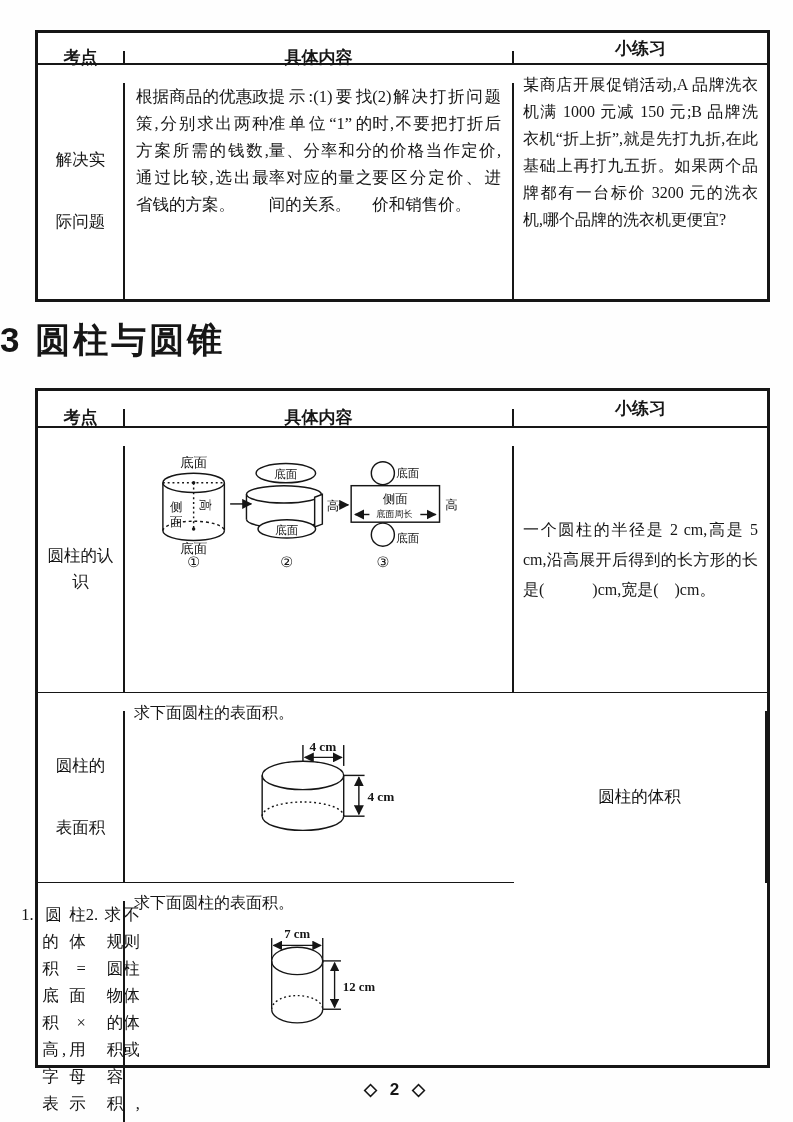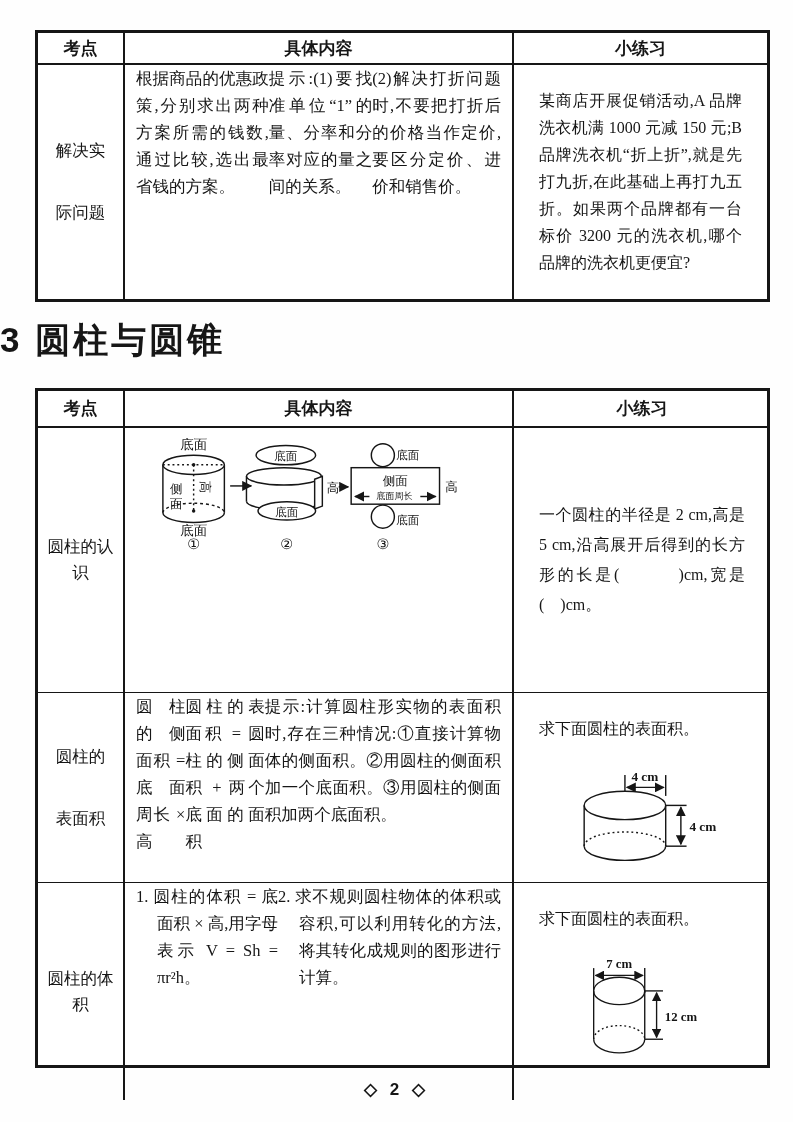--- a/index.html
+++ b/index.html
@@ -4,39 +4,39 @@
 <style>
   html,body { margin:0; padding:0; background:#ffffff; }
   .page {
     position:relative; width:793px; height:1122px; background:#fefefe;
     font-family:"Liberation Serif", serif; color:#161616; overflow:hidden;
   }
   .tbl { position:absolute; display:grid; border:3px solid #161616; background:#fff; box-sizing:border-box; }
   .tbl1 { left:35px; top:30px;  width:735px; height:272px; grid-template-columns:87px 389px 1fr; grid-template-rows:32px 1fr; }
   .tbl2 { left:35px; top:388px; width:735px; height:680px; grid-template-columns:87px 389px 1fr; grid-template-rows:37px 265px 190px 1fr; }
   .cell { box-sizing:border-box; }
-  .vline { border-right:2px solid #161616; }
+  .vline { border-right:2px solid #161616;margin-top:18px; }
   .hline { border-bottom:1.6px solid #161616; }
   .hdr {
     display:flex; align-items:center; justify-content:center;
     font-family:"Liberation Sans", sans-serif; font-weight:bold; font-size:17px;
     border-bottom:2.2px solid #161616;
   }
   .topic {
     display:flex; flex-direction:column; align-items:center; justify-content:center;
     font-size:16.5px; line-height:26px; text-align:center; padding:12px 4px;gap:36px;
   }
   .content {
     display:flex; flex-direction:row; justify-content:center;
     font-size:16.5px; line-height:27px; text-align:justify; padding:0 11px;
   }
   .content p { margin:0; }
   .content.top { justify-content:flex-start; padding-top:6px; font-size:16px; line-height:26px; }
   .exercise { font-size:16px; line-height:27px; text-align:justify; padding:6px 9px; }
-  .exercise p { margin:16px; }
+  .exercise p { margin:0; }
   .exercise.vcenter { display:flex; flex-direction:column; justify-content:center; line-height:30px; padding:16px 9px; }
   .hang { padding-left:21px; text-indent:-21px; }
   .sec-title {
     position:absolute; left:0; top:317px; width:100%; text-align:left;
     font-family:"Liberation Sans", sans-serif; font-weight:bold; font-size:35px; letter-spacing:3px;
   }
   .footer {
     position:absolute; left:0; top:1079px; width:100%; text-align:center;
     font-family:"Liberation Sans", sans-serif; font-weight:bold; font-size:17px; letter-spacing:4px;
   }
@@ -145,25 +145,20 @@
       </svg>
     </div>
     <div class="cell exercise vcenter hline">
       <p>一个圆柱的半径是 2 cm,高是 5 cm,沿高展开后得到的长方形的长是(　　　)cm,宽是(　)cm。</p>
     </div>
 
     <div class="cell topic vline hline">
       <span>圆柱的</span>
       <span>表面积</span>
     </div>
-    <div class="cell content vline hline">
-      <p>圆柱的侧面积 = 底面周长 × 高</p>
-      <p>圆柱的表面积 = 圆柱的侧面积 + 两个底面的面积</p>
-      <p>提示:计算圆柱形实物的表面积时,存在三种情况:①直接计算物体的侧面积。②用圆柱的侧面积加一个底面积。③用圆柱的侧面积加两个底面积。</p>
-    </div>
     <div class="cell exercise hline">
       <p>求下面圆柱的表面积。</p>
       <svg class="ex-svg" width="238" height="128" viewBox="0 0 250 135">
         <g>
           <text class="dimlabel" x="128" y="24" text-anchor="middle">4 cm</text>
           <line class="stroke" x1="107" y1="18" x2="107" y2="50" stroke-width="1.2"></line>
           <line class="stroke" x1="150" y1="18" x2="150" y2="40" stroke-width="1.2"></line>
           <line class="stroke" x1="109" y1="31" x2="148" y2="31" marker-start="url(#arr)" marker-end="url(#arr)" stroke-width="1.2"></line>
           <ellipse class="stroke fillwhite" cx="107" cy="50" rx="43" ry="15" stroke-width="1.8"></ellipse>
           <line class="stroke" x1="64" y1="50" x2="64" y2="93" stroke-width="1.8"></line>

